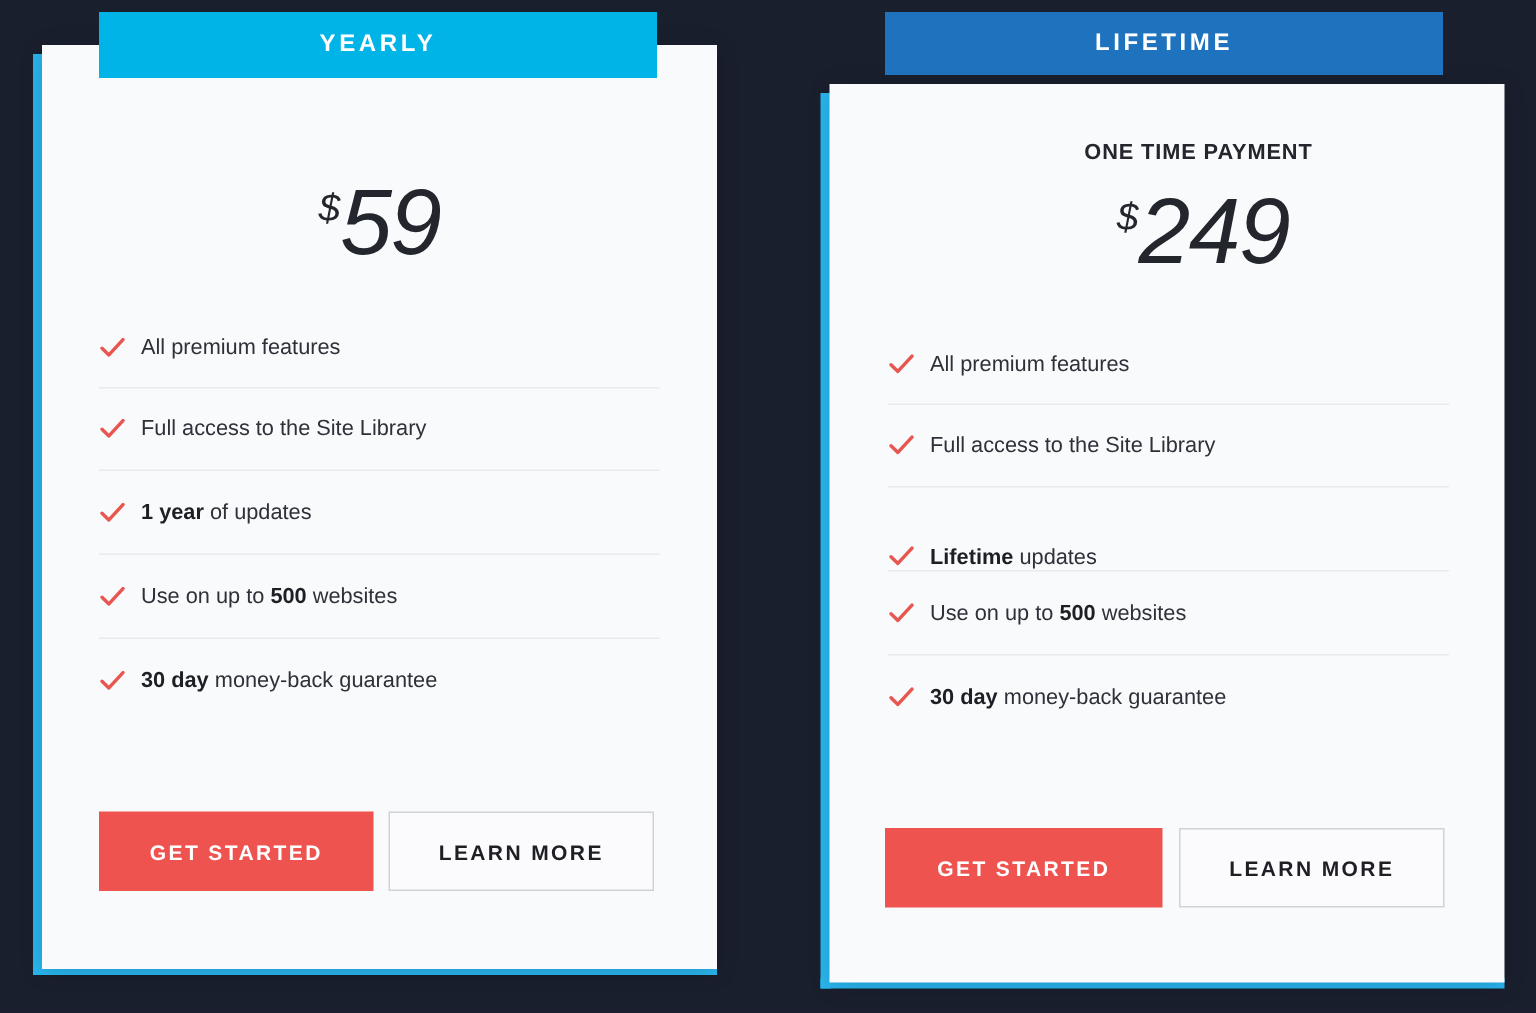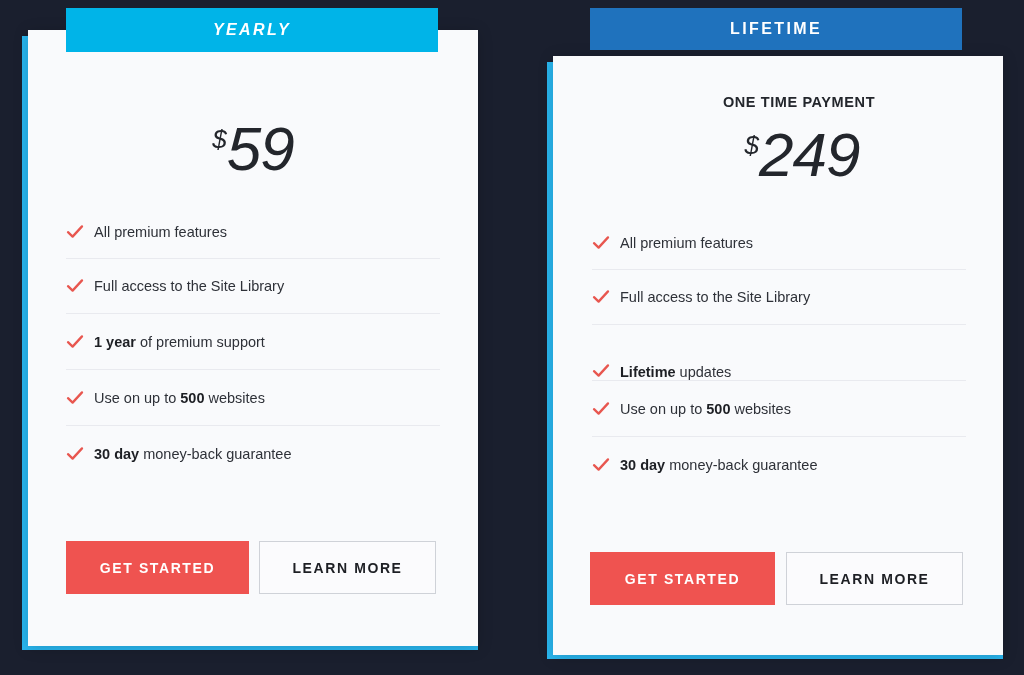--- a/index.html
+++ b/index.html
@@ -138,21 +138,21 @@
 <div class="stage">
 
   <div class="card-wrap" style="left:0; top:0; width:500px; height:675px;">
 
     <div class="accent" style="left:22px; top:36px; width:7px; height:614px;"></div>
 
     <div class="accent" style="left:22px; top:643px; width:456px; height:7px;"></div>
 
     <div class="card" style="left:28px; top:30px; width:450px; height:616px;"></div>
 
-    <div class="badge" style="left:66px; top:8px; width:372px; height:44px; background:#00b4e8;font-style:italic;">
+    <div class="badge" style="left:66px; top:8px; width:372px; height:44px; background:#00b4e8;">
       <span>YEARLY</span>
     </div>
 
     <div class="price" style="left:28px; top:118px; width:450px;">
       <span class="cur">$</span><span class="amt">59</span>
     </div>
 
     <ul class="features" style="left:66px; top:205px; width:374px;">
       <li class="feature-row" style="height:54px;">
         <svg class="check-icon" viewBox="0 0 18 18">
@@ -163,21 +163,21 @@
       <li class="feature-row" style="height:55px;">
         <svg class="check-icon" viewBox="0 0 18 18">
             <path d="M2 9.2 L6.6 13.6 L16 3.4" fill="none" stroke="#e8564f" stroke-width="2.3" stroke-linecap="round" stroke-linejoin="round"></path>
           </svg>
         <span class="feature-text"><span>Full access to the Site Library</span></span>
       </li>
       <li class="feature-row" style="height:56px;">
         <svg class="check-icon" viewBox="0 0 18 18">
             <path d="M2 9.2 L6.6 13.6 L16 3.4" fill="none" stroke="#e8564f" stroke-width="2.3" stroke-linecap="round" stroke-linejoin="round"></path>
           </svg>
-        <span class="feature-text"><b>1 year</b><span> of premium support</span></span>
+        <span class="feature-text"><b>1 year</b><span> of updates</span></span>
       </li>
       <li class="feature-row" style="height:56px;">
         <svg class="check-icon" viewBox="0 0 18 18">
             <path d="M2 9.2 L6.6 13.6 L16 3.4" fill="none" stroke="#e8564f" stroke-width="2.3" stroke-linecap="round" stroke-linejoin="round"></path>
           </svg>
         <span class="feature-text"><span>Use on up to </span><b>500</b><span> websites</span></span>
       </li>
       <li class="feature-row" style="height:56px;">
         <svg class="check-icon" viewBox="0 0 18 18">
             <path d="M2 9.2 L6.6 13.6 L16 3.4" fill="none" stroke="#e8564f" stroke-width="2.3" stroke-linecap="round" stroke-linejoin="round"></path>

